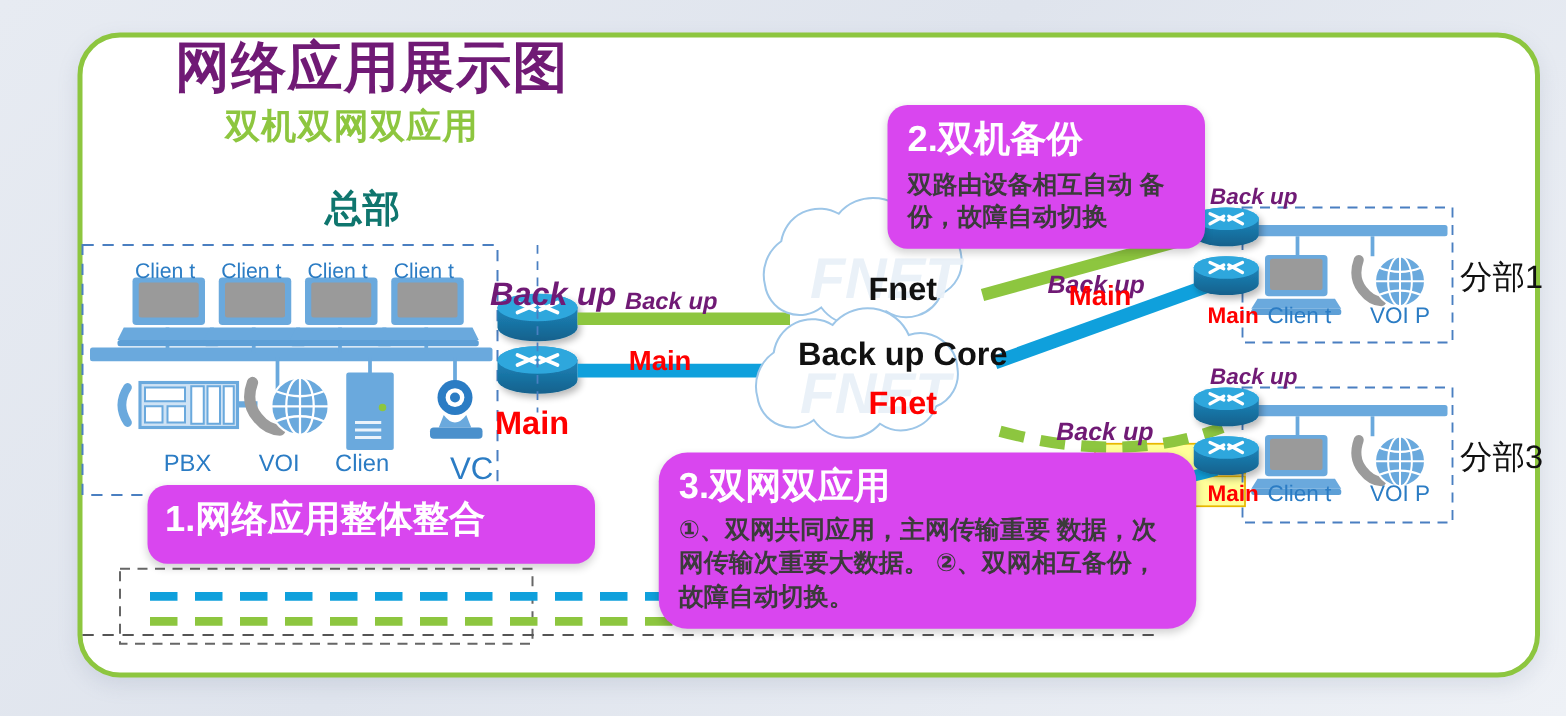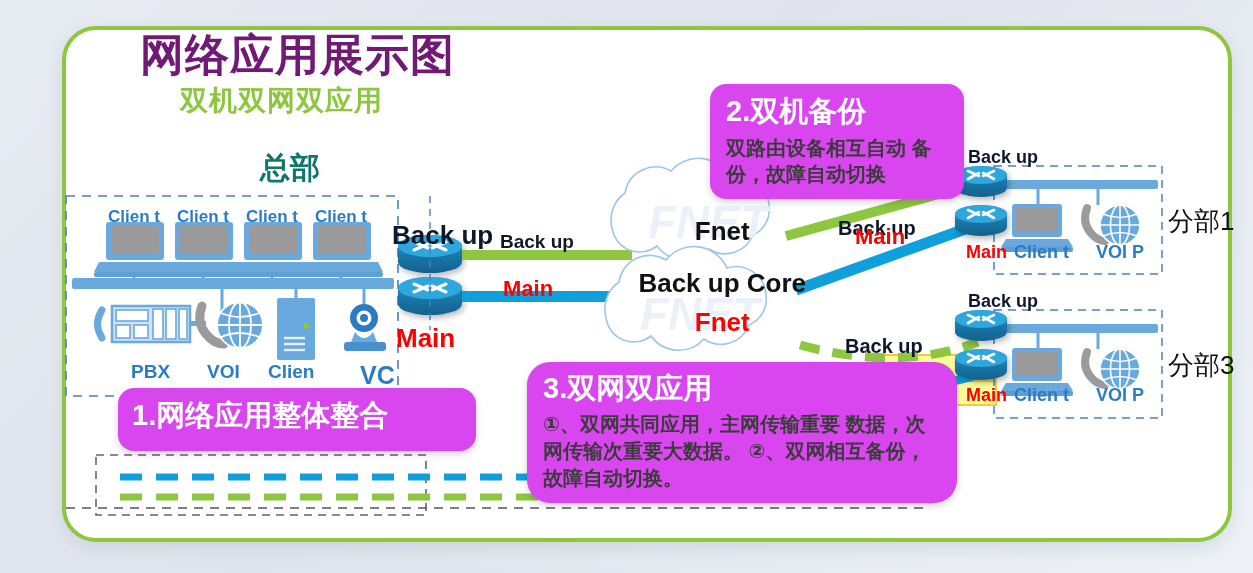--- a/index.html
+++ b/index.html
@@ -26,22 +26,22 @@
   .title{
     left:140px;top:32px;font-size:44px;font-weight:bold;color:#701a75;
     letter-spacing:1px;
   }
   .subtitle{
     left:180px;top:86px;font-size:28px;font-weight:bold;color:#8dc63f;
     letter-spacing:1px;
   }
   .hq-title{left:212px;top:152px;font-size:30px;font-weight:bold;color:#0f766e;margin-left:48px;}
 
-  .lbl-blue{color:#2b7cc4;font-size:17px;font-weight:bold;}
-  .lbl-black{font-weight:bold;color:#0f172a;}
+  .lbl-blue{color:#2b7cc4;font-size:17px;}
+  .lbl-black{font-weight:bold;color:#701a75;font-style:italic;}
   .lbl-red{font-weight:bold;color:#ff0000;}
 
   .branch-name{font-size:26px;font-weight:normal;color:#111;}
 
   .cloud-txt{text-align:center;font-weight:bold;line-height:1.0;}
   .cloud-backup{
     left:600px;top:192px;width:230px;font-size:26px;color:#111;
   }
   .cloud-main{
     left:610px;top:283px;width:210px;font-size:26px;color:#ff0000;

